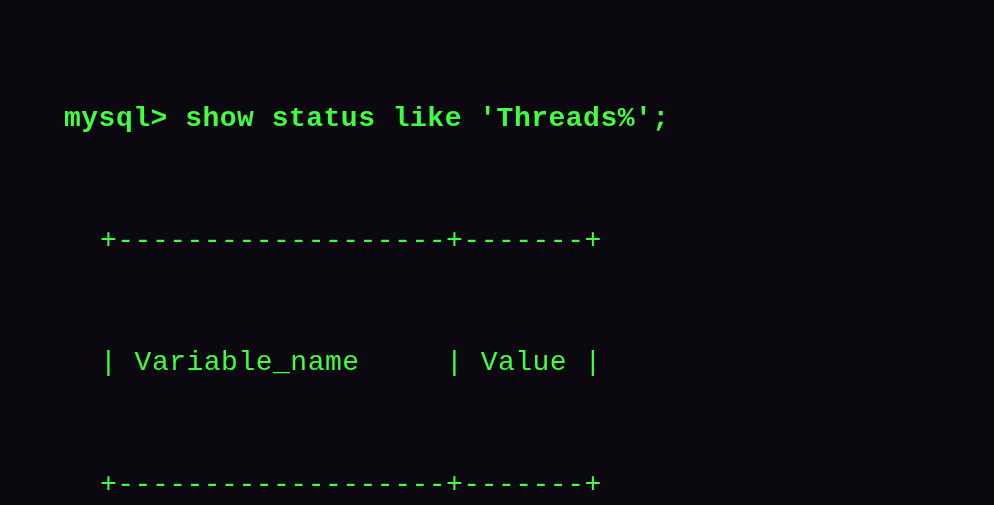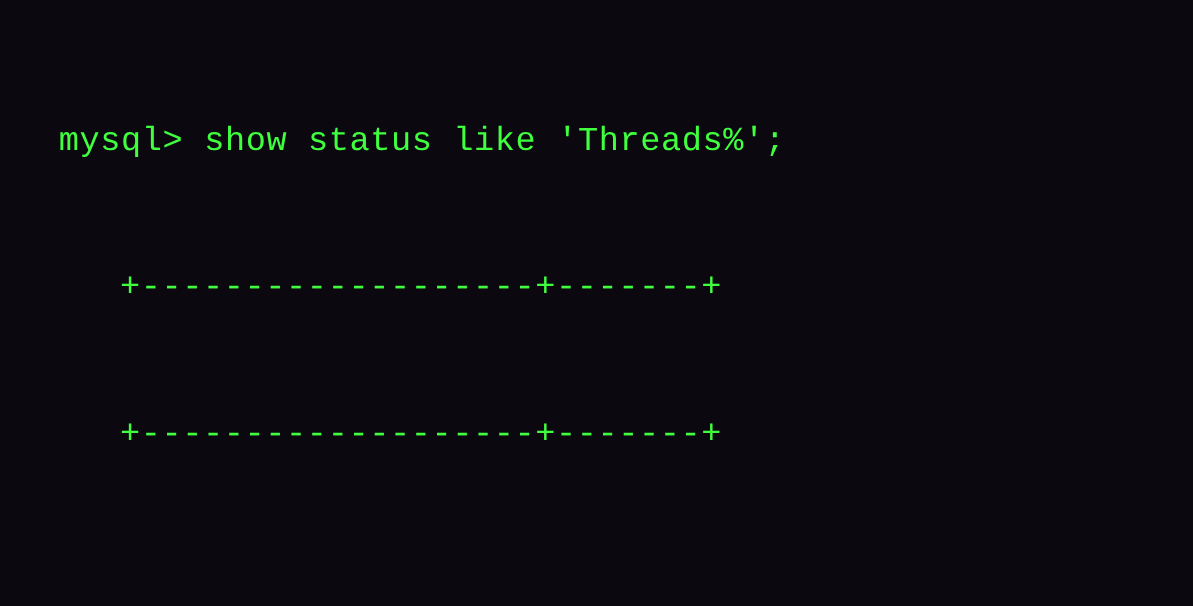--- a/index.html
+++ b/index.html
@@ -16,29 +16,31 @@
       width: 994px;
       height: 505px;
       overflow: hidden;
       padding-top: 18px;
     }
     .terminal {
       white-space: pre;
       letter-spacing: 0.5px;
     }
     .prompt-line {
-      padding-left: 49px;
+      padding-left: 64px;
+      font-weight: bold;
     }
     .table-line {
       padding-left: 100px;
     }
   </style>
 </head>
 <body>
 
 <div class="terminal">
   <div class="prompt-line"><span>mysql&gt; </span><span>show status like 'Threads%';</span></div>
   <div class="table-line">+-------------------+-------+</div>
+  <div class="table-line">| Variable_name     | Value |</div>
   <div class="table-line">+-------------------+-------+</div>
   
   
   
 </div>
 
 </body></html>

